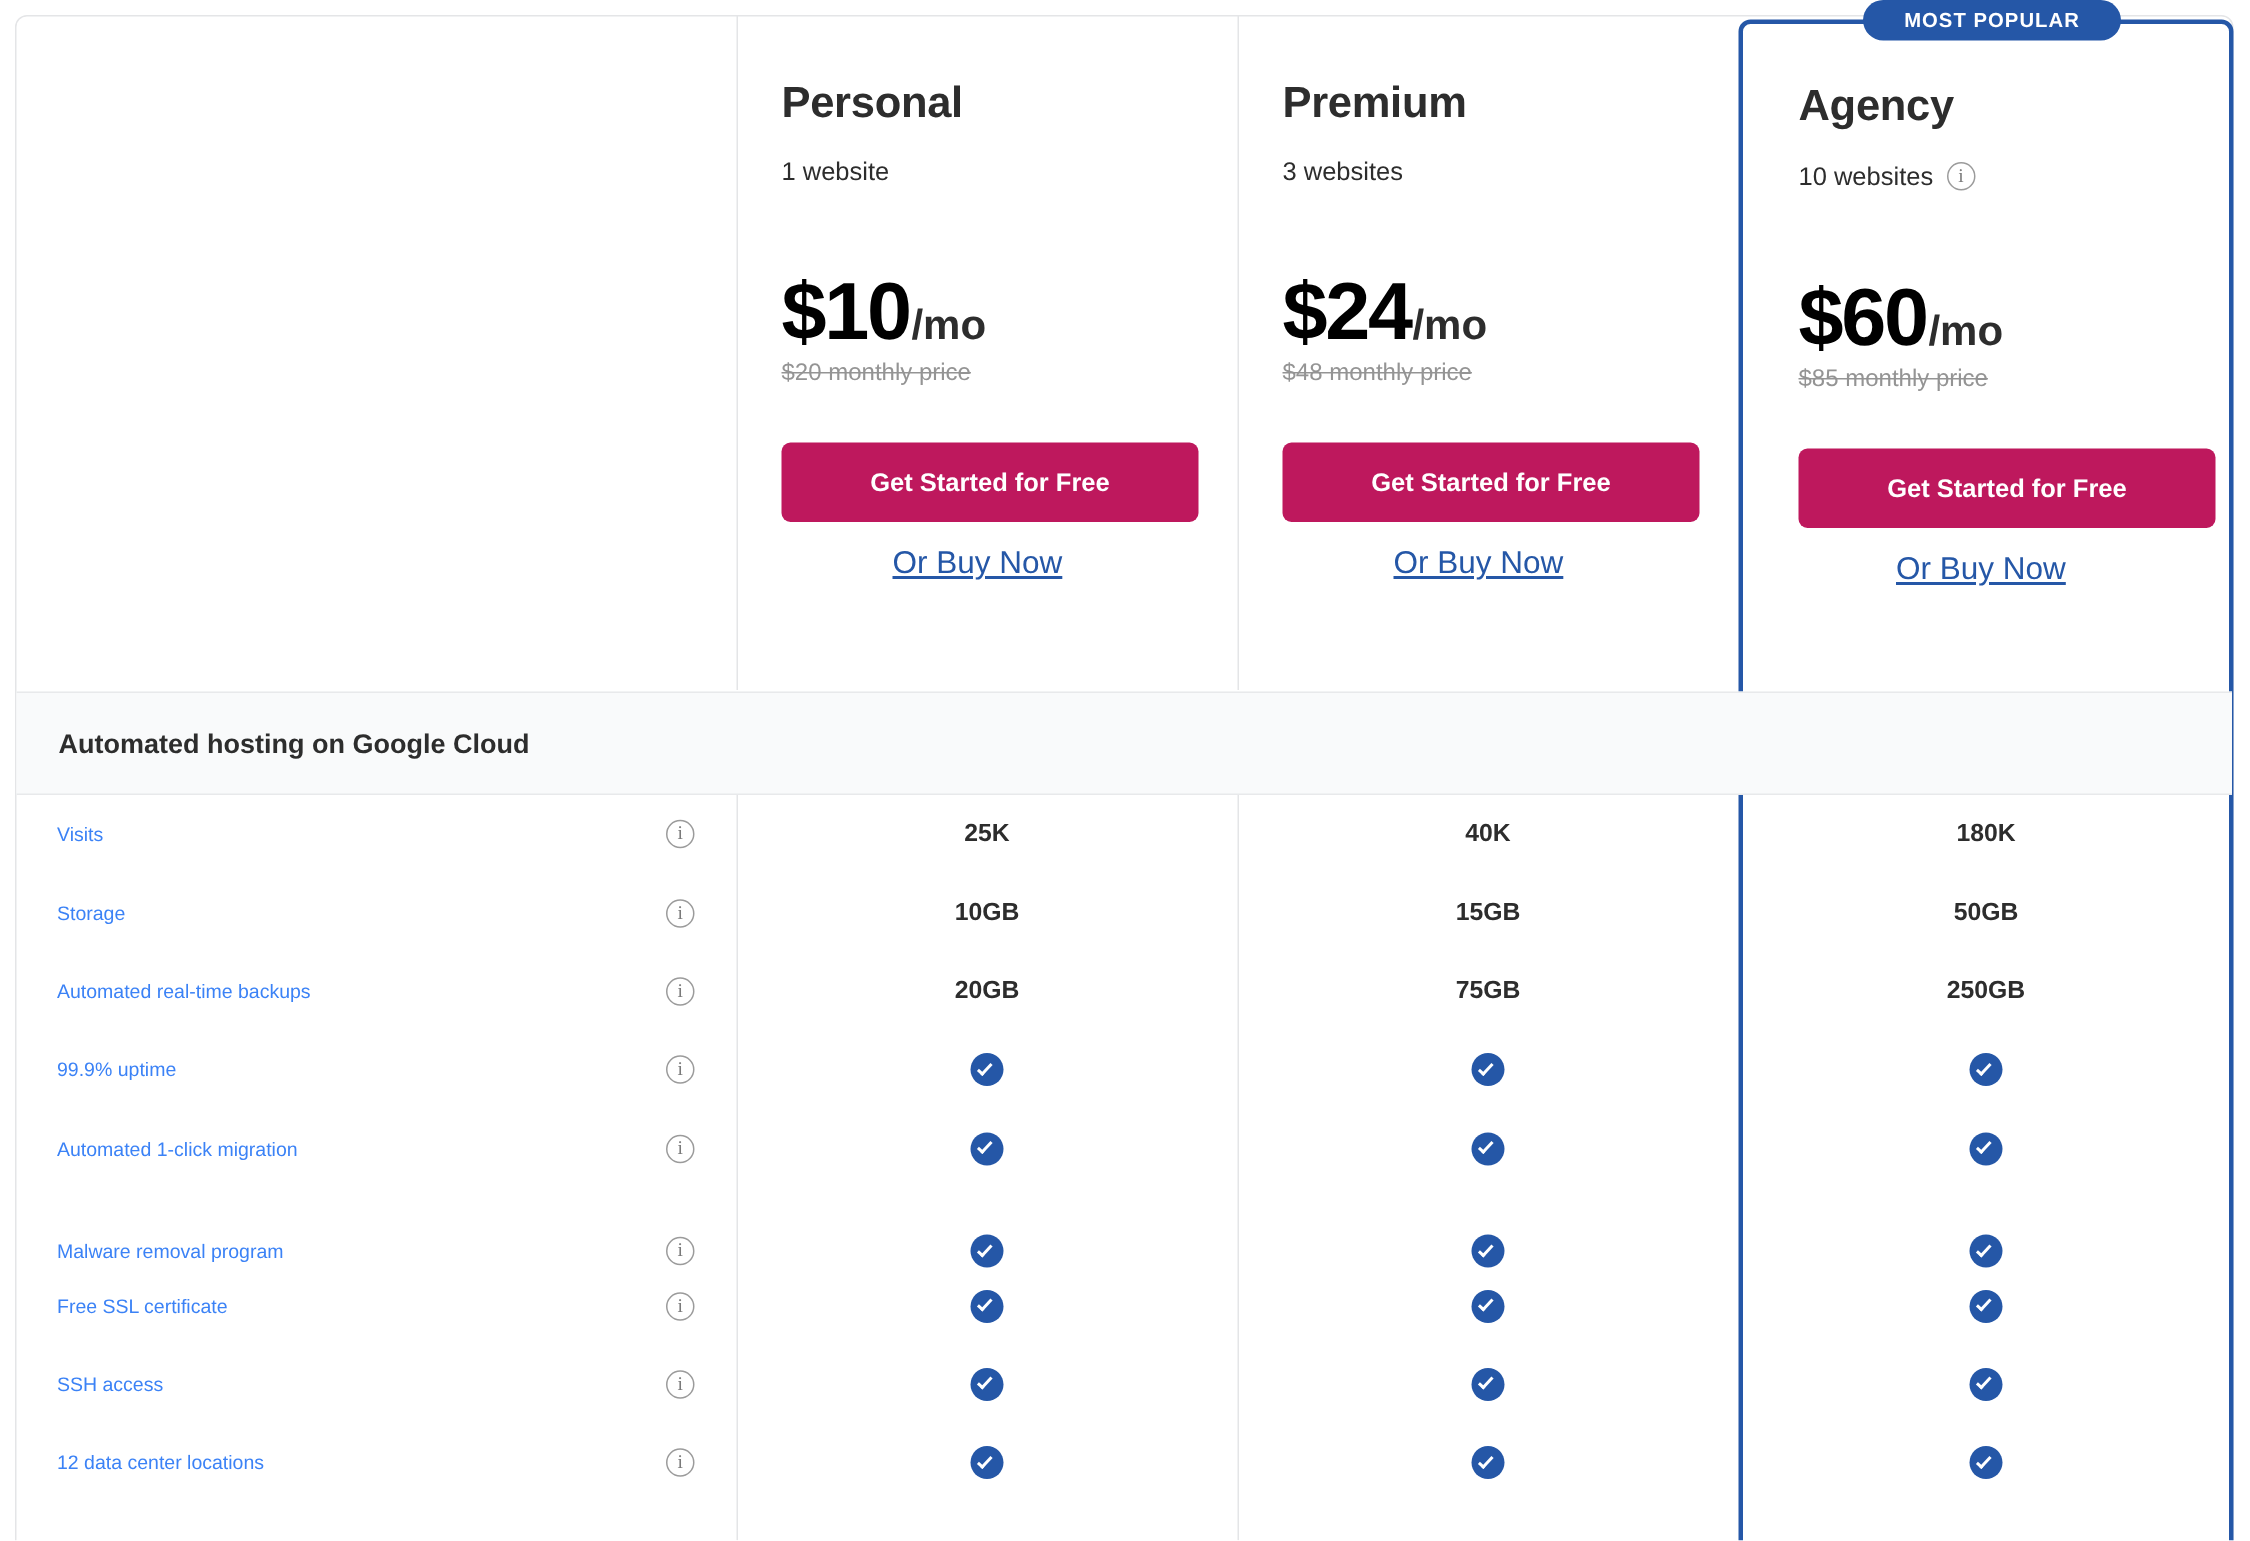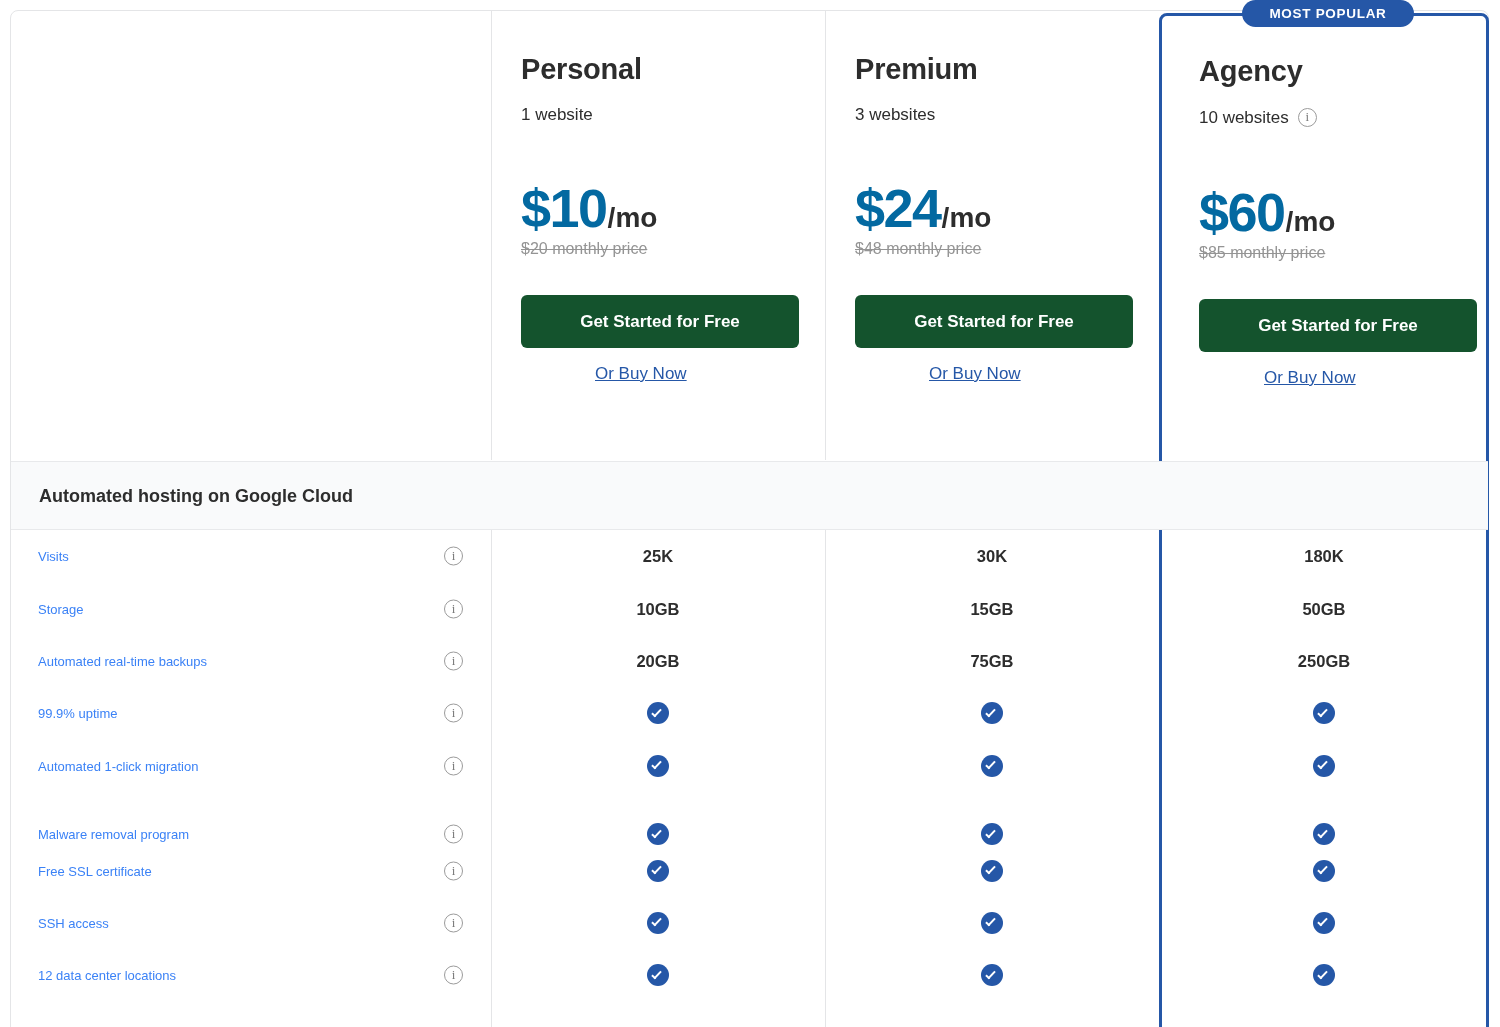--- a/index.html
+++ b/index.html
@@ -119,21 +119,21 @@
   }
 
   .price-line {
     display: flex;
     align-items: baseline;
     margin: 0 0 6px 0;
   }
   .price-amount {
     font-size: 54px;
     font-weight: bold;
-    color: #0369a1;
+    color: #000000;
     letter-spacing: -1.5px;
     line-height: 1;
   }
   .price-period {
     font-size: 28px;
     font-weight: bold;
     color: #2d2d2d;
     line-height: 1;
     margin-left: 1px;
   }
@@ -143,35 +143,35 @@
     color: #949494;
     text-decoration: line-through;
     margin: 0 0 38px 0;
     line-height: 1;
   }
 
   .cta-button {
     display: block;
     width: 278px;
     height: 53px;
-    background: #14532d;
+    background: #be185d;
     color: #ffffff;
     border: none;
     border-radius: 6px;
     font-family: "Liberation Sans", sans-serif;
     font-size: 17px;
     font-weight: bold;
     cursor: pointer;
     padding: 0;
     margin: 0 0 16px 0;
   }
 
   .buy-link {
     display: inline-block;
-    font-size: 17px;
+    font-size: 21px;
     color: #2557a7;
     text-decoration: underline;
     cursor: pointer;
     margin-left: 74px;
   }
   .plan-agency .buy-link { margin-left: 65px; }
 
   
   .agency-highlight {
     position: absolute;
@@ -372,21 +372,21 @@
   </div>
 
   <div class="features">
     <div class="feat-divider f1"></div>
     <div class="feat-divider f2"></div>
     <div id="feature-rows-host">
         <div class="feature-row" style="top: 0px;">
           <div class="feature-label">Visits</div>
           <span class="info-icon feature-info"></span>
           <div class="feature-val c1">25K</div>
-          <div class="feature-val c2">30K</div>
+          <div class="feature-val c2">40K</div>
           <div class="feature-val c3">180K</div>
         </div>
         <div class="feature-row" style="top: 52.4px;">
           <div class="feature-label">Storage</div>
           <span class="info-icon feature-info"></span>
           <div class="feature-val c1">10GB</div>
           <div class="feature-val c2">15GB</div>
           <div class="feature-val c3">50GB</div>
         </div>
         <div class="feature-row" style="top: 104.8px;">

